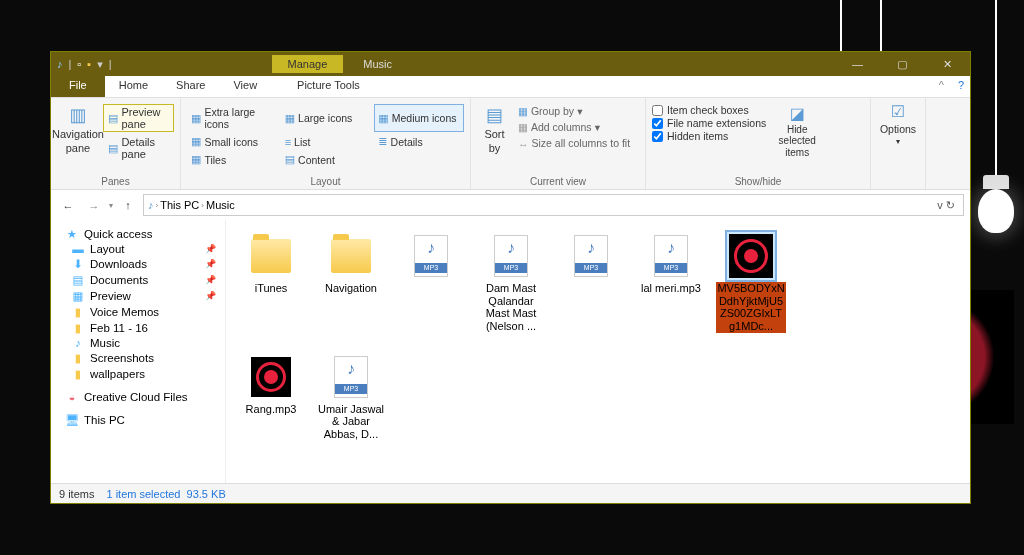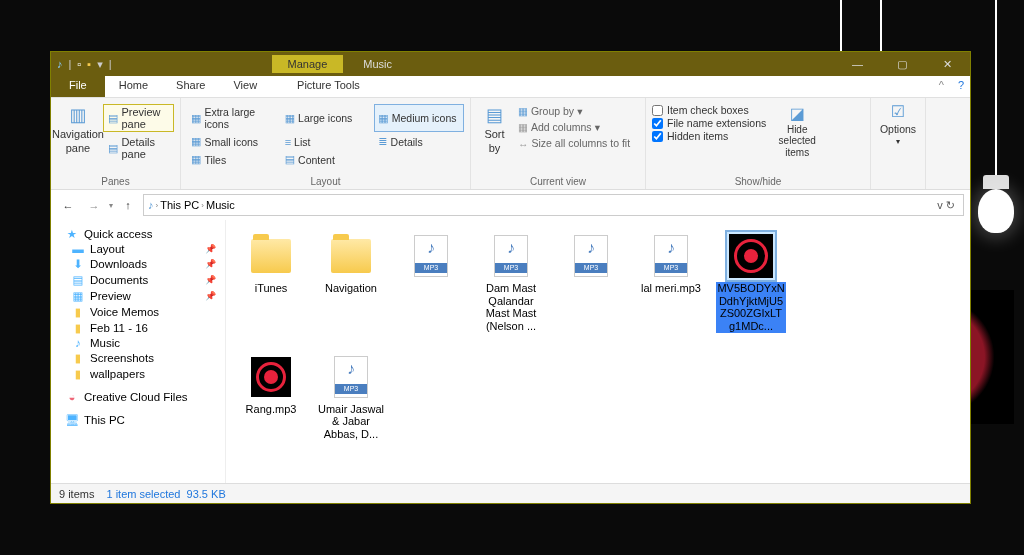--- a/index.html
+++ b/index.html
@@ -61,21 +61,21 @@
 .sb-item { display: flex; align-items: center; gap: 5px; padding: 1px 8px 1px 20px; }
 .sb-item.head { font-weight: normal; padding-left: 14px; }
 .sb-item .pin { margin-left: auto; color: #888; font-size: 9px; }
 .sb-item .ico { width: 14px; text-align: center; }
 .sb-sep { height: 8px; }
 .content { flex: 1; background: #fff; position: relative; }
 .content-inner { display: flex; flex-wrap: wrap; align-content: flex-start; gap: 10px 10px; padding: 12px 10px; }
 .item { width: 70px; display: flex; flex-direction: column; align-items: center; text-align: center; font-size: 11px; line-height: 1.15; }
 .item .thumb { width: 48px; height: 48px; display: flex; align-items: center; justify-content: center; margin-bottom: 2px; }
 .item.selected .thumb { outline: 2px solid #7fb0e0; background: #cce8ff; }
-.item.selected .lbl { background: #3b82f6; text-align: center; }
+.item.selected .lbl { background: #c2410c; text-align: center; }
 .folder-ico { width: 40px; height: 34px; background: linear-gradient(#ffe9a6,#f7ca4d); border-radius: 2px; position: relative; }
 .folder-ico::before { content:""; position:absolute; top:-5px; left:2px; width:16px; height:6px; background:#f7ca4d; border-radius:2px 2px 0 0; }
 .mp3-ico { width: 34px; height: 42px; background: #fff; border: 1px solid #ccc; position: relative; }
 .mp3-ico::after { content:"MP3"; position:absolute; bottom:3px; left:0; right:0; text-align:center; font-size:7px; background:#4a7ebf; color:#fff; padding:1px 0; }
 .mp3-ico .note { position:absolute; top:3px; left:0; right:0; text-align:center; color:#4a7ebf; font-size:16px; }
 .coke-thumb { width:44px; height:44px; background:#000; display:flex; align-items:center; justify-content:center; }
 .coke-circle { width:34px; height:34px; border-radius:50%; border:3px solid #e8223c; display:flex; align-items:center; justify-content:center; }
 .coke-dot { width:14px; height:14px; background:#e8223c; border-radius:50%; }
 .item .lbl { max-height: 56px; overflow: hidden; word-break: break-word; padding: 0 1px; }
 .status { height: 20px; border-top: 1px solid #ddd; background: #f5f5f5; display: flex; align-items: center; font-size: 11px; padding: 0 8px; gap: 12px; color: #333; }

